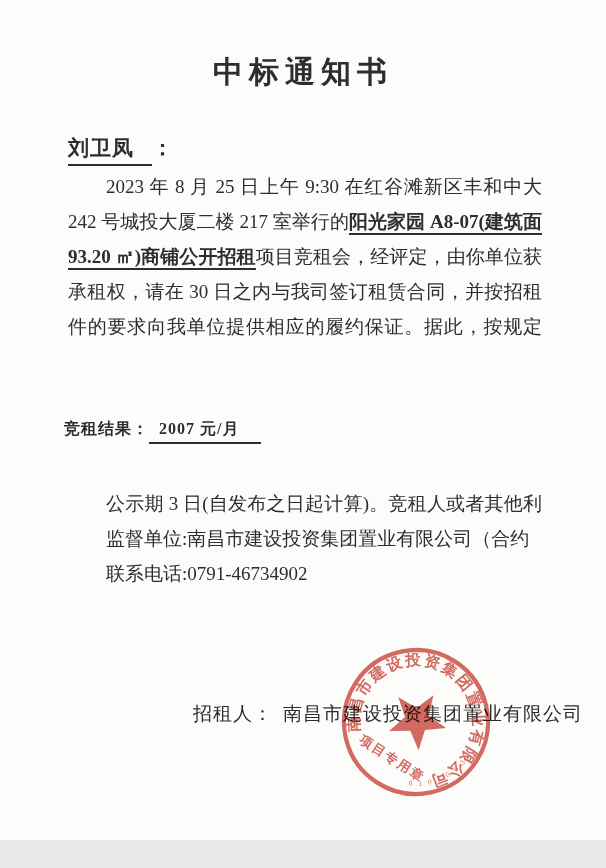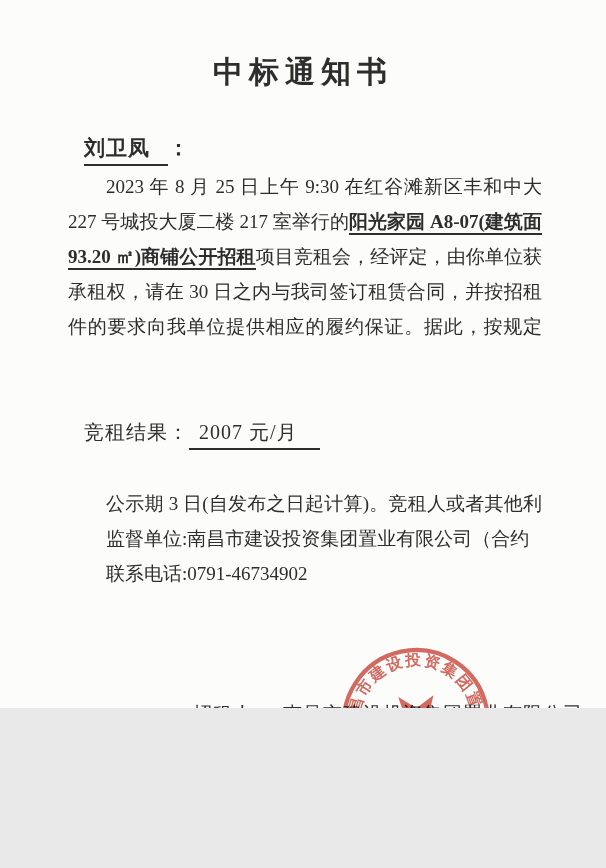--- a/index.html
+++ b/index.html
@@ -3,52 +3,52 @@
 <meta charset="utf-8">
 <style>
   :root{
     --ink:#2d2d2d;
     --paper:#fcfcfa;
     --stamp:#cc4a40;
   }
   html,body{margin:0;padding:0;background:#e9e9e9;}
   .page{
     position:relative;
-    width:606px;height:708px;
+    width:606px;height:840px;
     margin:0 auto;
     background:var(--paper);
     color:var(--ink);
     font-family:"Liberation Serif","DejaVu Serif",serif;
     overflow:hidden;
   }
   .title{
     position:absolute;top:52px;left:0;width:100%;
     margin:0;text-align:center;
     font-size:30px;font-weight:bold;letter-spacing:6px;
   }
   .addressee{
-    position:absolute;top:134px;left:84px;
+    position:absolute;top:134px;left:68px;
     font-size:21px;font-weight:bold;letter-spacing:1px;text-align:center;
   }
   .addressee-name{
     border-bottom:2px solid var(--ink);
     padding:0 18px 2px 0;
     display:inline-block;
   }
   .para{position:absolute;left:68px;width:474px;font-size:19px;}
   .para1{top:169px;}
   .para2{top:486px;}
   .line{height:35px;line-height:35px;overflow:hidden;}
   .line.justify{text-align:justify;text-align-last:justify;}
   .line.indent{text-indent:2em;}
   .seg.b{font-weight:bold;}
   .seg.u{border-bottom:2px solid var(--ink);padding-bottom:1px;}
   .result-line{
-    position:absolute;top:419px;left:84px;
-    font-size:20px;font-weight:normal;letter-spacing:1px;
+    position:absolute;top:419px;left:64px;
+    font-size:16px;font-weight:bold;letter-spacing:1px;
   }
   .result-value{
     border-bottom:2px solid var(--ink);
     padding:0 22px 2px 10px;
     display:inline-block;
   }
   .sig-line{
     position:absolute;top:701px;left:193px;
     font-size:19px;letter-spacing:1px;white-space:nowrap;text-align:center;
   }
@@ -71,21 +71,21 @@
 <div class="page">
 
   <h1 class="title">中标通知书</h1>
 
   <div class="addressee">
     <span class="addressee-name">刘卫凤</span><span>：</span>
   </div>
 
   <div class="para para1" id="para1">
       <div class="line justify indent"><span class="seg">2023 年 8 月 25 日上午 9:30 在红谷滩新区丰和中大道</span></div>
-      <div class="line justify"><span class="seg">227 号城投大厦二楼 217 室举行的</span><span class="seg b u">阳光家园 A8-07(建筑面积</span></div>
+      <div class="line justify"><span class="seg">242 号城投大厦二楼 217 室举行的</span><span class="seg b u">阳光家园 A8-07(建筑面积</span></div>
       <div class="line justify"><span class="seg b u">93.20 ㎡)商铺公开招租</span><span class="seg">项目竞租会，经评定，由你单位获得</span></div>
       <div class="line justify"><span class="seg">承租权，请在 30 日之内与我司签订租赁合同，并按招租文</span></div>
       <div class="line justify"><span class="seg">件的要求向我单位提供相应的履约保证。据此，按规定办理</span></div>
     </div>
 
   <div class="result-line">
     <span class="result-label">竞租结果：</span><span class="result-value">2007 元/月</span>
   </div>
 
   <div class="para para2" id="para2">

